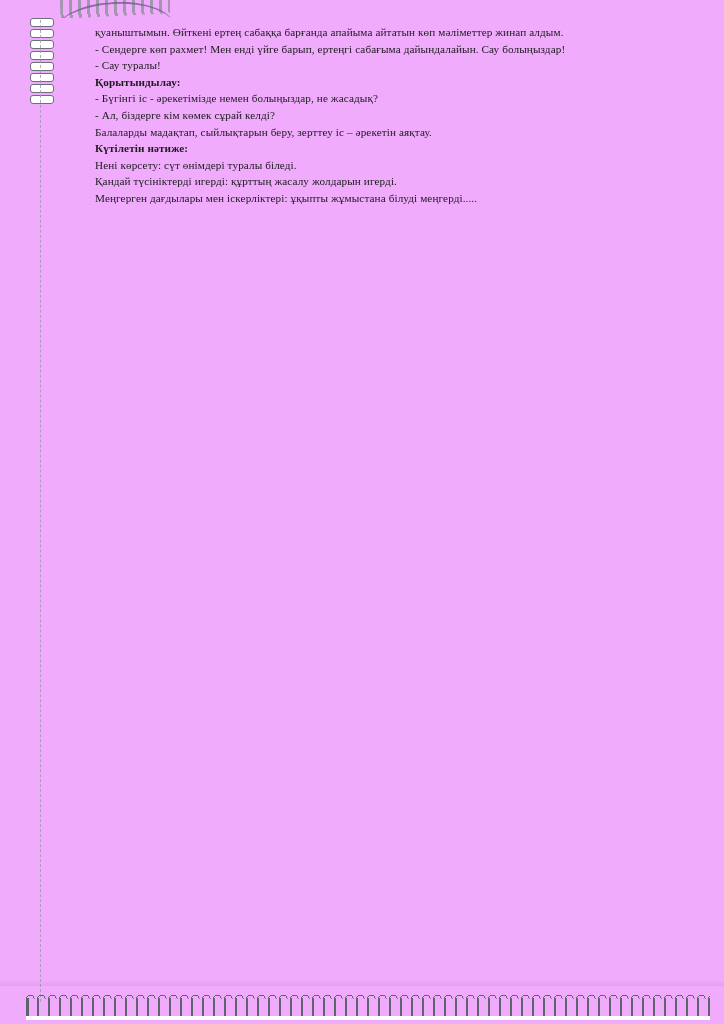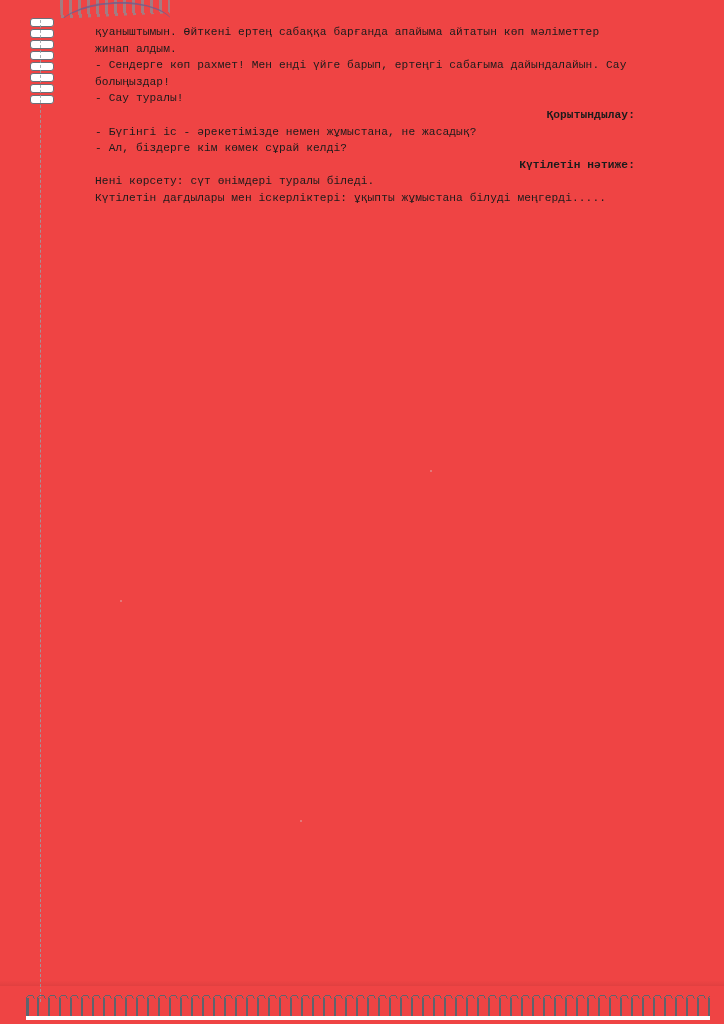--- a/index.html
+++ b/index.html
@@ -12,22 +12,21 @@
     height: 1024px;
     position: relative;
     overflow: hidden;
     font-family: "Liberation Serif", serif;
   }
 
   
   .page {
     position: absolute;
     inset: 0;
-    background: #ef4444;
-    font-family: Liberation Mono, monospace;
+    background: #f0abfc;
   }
 
   
   .top-fragment {
     position: absolute;
     top: 0;
     left: 60px;
     width: 110px;
     height: 18px;
     overflow: hidden;
@@ -98,21 +97,20 @@
   }
   .line {
     font-size: 11.2px;
     line-height: 16.6px;
     letter-spacing: .1px;
     white-space: pre-wrap;
     margin: 0;
   }
   .line.b {
     font-weight: bold;
-    text-align: right;
   }
 
   
   .bottom-comb {
     position: absolute;
     left: 0;
     bottom: 0;
     width: 724px;
     height: 40px;
   }
@@ -192,25 +190,27 @@
     <div class="ring" style="top:77px"></div>
   </div>
 
   <div class="fold-line"></div>
 
   <div class="doc-text">
     <p class="line">қуаныштымын. Өйткені ертең сабаққа барғанда апайыма айтатын көп мәліметтер жинап алдым.</p>
     <p class="line">- Сендерге көп рахмет! Мен енді үйге барып, ертеңгі сабағыма дайындалайын. Сау болыңыздар!</p>
     <p class="line">- Сау туралы!</p>
     <p class="line b">Қорытындылау:</p>
-    <p class="line">- Бүгінгі іс - әрекетімізде немен жұмыстана, не жасадық?</p>
+    <p class="line">- Бүгінгі іс - әрекетімізде немен болыңыздар, не жасадық?</p>
     <p class="line">- Ал, біздерге кім көмек сұрай келді?</p>
+    <p class="line">Балаларды мадақтап, сыйлықтарын беру, зерттеу іс – әрекетін аяқтау.</p>
     <p class="line b">Күтілетін нәтиже:</p>
     <p class="line">Нені көрсету: сүт өнімдері туралы біледі.</p>
-    <p class="line">Күтілетін дағдылары мен іскерліктері: ұқыпты жұмыстана білуді меңгерді.....</p>
+    <p class="line">Қандай түсініктерді игерді: құрттың жасалу жолдарын игерді.</p>
+    <p class="line">Меңгерген дағдылары мен іскерліктері: ұқыпты жұмыстана білуді меңгерді.....</p>
   </div>
 
   <div class="speckle" style="left:120px; top:600px; width:2px; height:2px;"></div>
   <div class="speckle" style="left:430px; top:470px; width:2px; height:2px;"></div>
   <div class="speckle" style="left:300px; top:820px; width:2px; height:2px;"></div>
 
   <div class="bottom-edge-shadow"></div>
 
   <div class="bottom-comb">
     <div class="bar"></div>

